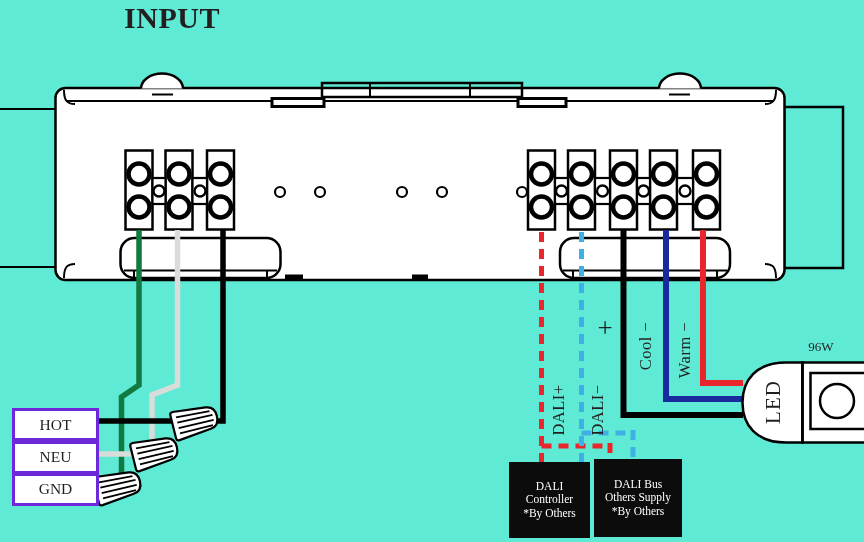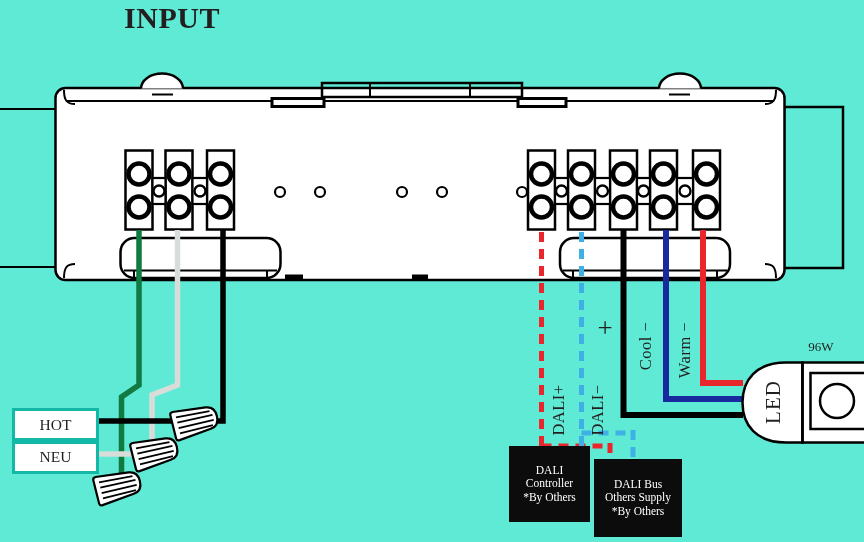--- a/index.html
+++ b/index.html
@@ -2,21 +2,21 @@
 <html style="--wire_hot: #000000; --wire_neutral: #d9ddda; --wire_ground: #117a40; --wire_dali_plus: #e8262c; --wire_dali_minus: #3fb0e5; --wire_cool: #182a9e; --wire_warm: #e8262c; --box_bg: #0c0c0c; --outline: #000000; --title_text: #231f20;"><head>
 <meta charset="utf-8">
 <style>
   html,body{margin:0;padding:0;background:#ffffff;}
   #stage{position:relative;width:864px;height:542px;background:#5eead4;overflow:hidden;
          font-family:Liberation Serif, serif;color:#231f20;}
   #stage svg{position:absolute;left:0;top:0;}
   .lbl{position:absolute;display:flex;align-items:center;justify-content:center;
        white-space:nowrap;color:#231f20;}
   .title{font-size:30px;font-weight:700;letter-spacing:.5px;}
-  .termbox{position:absolute;left:12px;width:81px;height:27px;border:3px solid #14b8a6;
+  .termbox{position:absolute;left:12px;width:81px;height:27px;border:3px solid #6d28d9;
            background:#fff;display:flex;align-items:center;justify-content:center;
            font-size:15.5px;}
   .rot{transform:rotate(-90deg);transform-origin:center center;}
   .wirelbl{font-size:16.5px;letter-spacing:.5px;}
   .blackbox{position:absolute;background:var(--box_bg,#0c0c0c);color:#fff;
             display:flex;flex-direction:column;align-items:center;justify-content:center;
             font-size:11.5px;line-height:13.5px;text-align:center;}
   .ol{fill:none;stroke:#000;stroke-width:2.5;}
   .olw{fill:#fff;stroke:#000;stroke-width:2.5;}
   .thin{fill:none;stroke:#000;stroke-width:2;}
@@ -172,31 +172,32 @@
     <rect x="810.5" y="373" width="64" height="56" class="ol"></rect>
     <circle cx="837" cy="401" r="17" class="ol"></circle>
     <line x1="802.5" y1="362.5" x2="802.5" y2="442.5" class="ol"></line>
   </g>
 </svg>
 
 <div class="lbl title" style="left:112px;top:1px;width:120px;height:34px;">INPUT</div>
 
 <div class="termbox" style="top:408px;">HOT</div>
 <div class="termbox" style="top:440.5px;">NEU</div>
+<div class="termbox" style="top:472.5px;">GND</div>
 
 <div class="lbl rot wirelbl" style="left:524px;top:401px;width:70px;height:18px;">DALI+</div>
 <div class="lbl rot wirelbl" style="left:563px;top:401px;width:70px;height:18px;">DALI−</div>
 <div class="lbl" style="left:592px;top:314px;width:26px;height:28px;font-size:27px;">+</div>
 <div class="lbl rot wirelbl" style="left:611px;top:337px;width:70px;height:18px;">Cool −</div>
 <div class="lbl rot wirelbl" style="left:645px;top:341px;width:80px;height:18px;">Warm −</div>
 
 <div class="lbl" style="left:796px;top:336px;width:50px;height:22px;font-size:13px;">96W</div>
 <div class="lbl rot" style="left:742px;top:391px;width:62px;height:22px;font-size:21px;letter-spacing:1px;">LED</div>
 
-<div class="blackbox" style="left:509px;top:446px;width:81px;height:76px;">
+<div class="blackbox" style="left:509px;top:462px;width:81px;height:76px;">
   <span>DALI</span>
   <span>Controller</span>
   <span>*By Others</span>
 </div>
 <div class="blackbox" style="left:594px;top:459px;width:88px;height:78px;">
   <span>DALI Bus</span>
   <span>Others Supply</span>
   <span>*By Others</span>
 </div>
 

